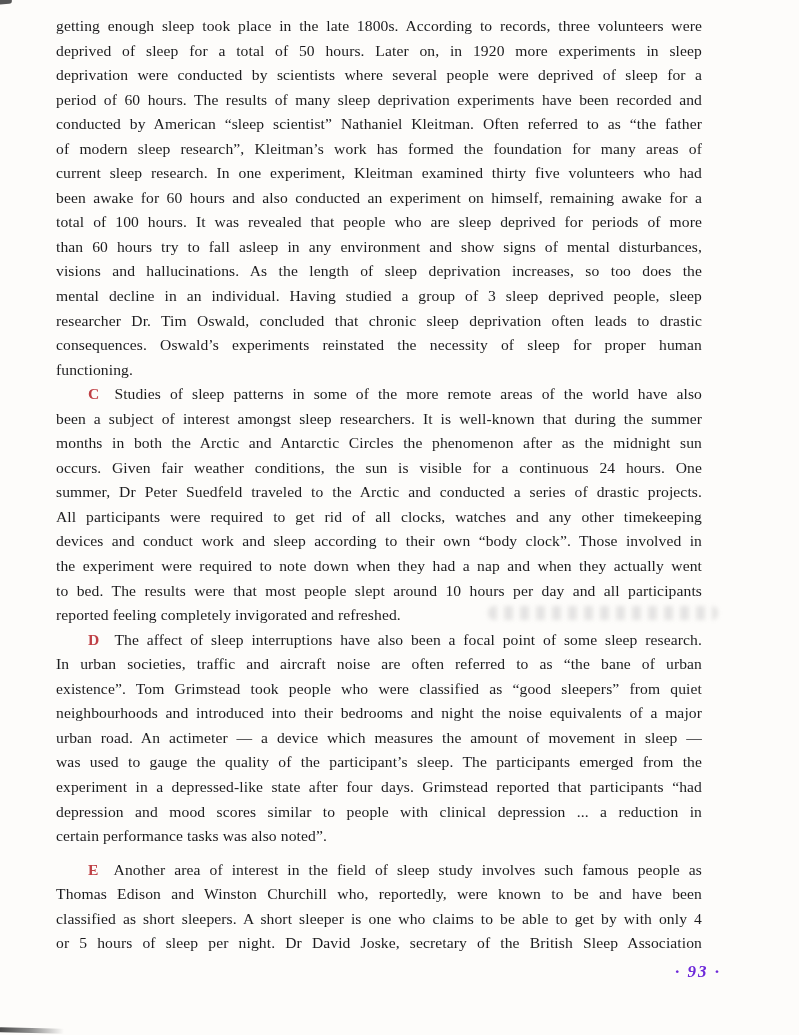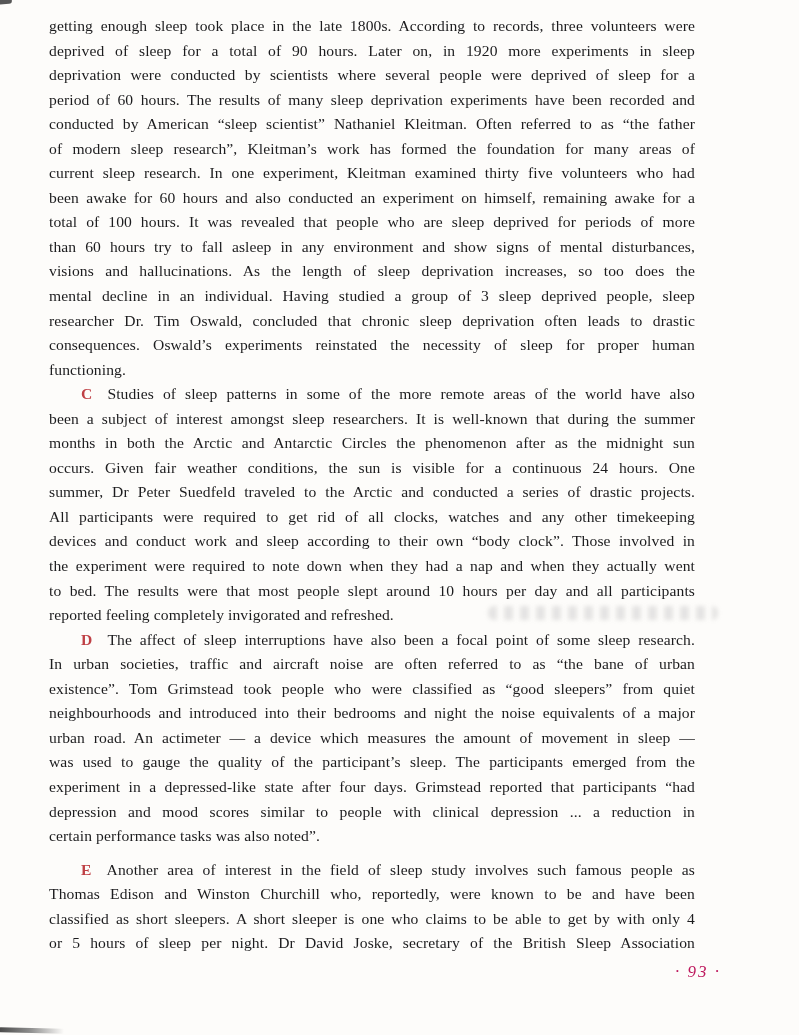--- a/index.html
+++ b/index.html
@@ -12,21 +12,21 @@
     width: 799px;
     height: 1035px;
     margin: 0 auto;
     background: #fdfcfa;
     overflow: hidden;
     font-family: "Liberation Serif", "DejaVu Serif", serif;
     color: #1c1c1e;
   }
   .text-block {
     position: absolute;
-    left: 49px;
+    left: 56px;
     top: 14px;
     width: 646px;
     font-size: 15.6px;
   }
   .paragraph { margin: 0; }
   .paragraph.extra-top { margin-top: 9px; }
   .line {
     height: 24.55px;
     line-height: 24.55px;
     overflow: hidden;
@@ -44,22 +44,23 @@
     font-weight: bold;
   }
   .page-number {
     position: absolute;
     top: 962px;
     left: 668px;
     width: 60px;
     text-align: center;
     font-size: 17px;
     font-style: italic;
-    color: #be185d;
+    color: #6d28d9;
     letter-spacing: 2px;
+    font-weight: bold;
   }
   
   .artifact-top-left {
     position: absolute;
     left: 0; top: 0;
     width: 14px; height: 6px;
     background: #3a3a3a;
     transform: rotate(-4deg) translate(-2px,-2px);
     border-radius: 0 0 3px 0;
     opacity: .85;
@@ -81,21 +82,21 @@
   }
 </style>
 </head>
 <body>
 
 <div class="page" style="background: rgb(253, 252, 250); color: rgb(28, 28, 30);">
   <div class="artifact-top-left"></div>
   <div class="text-block">
       <div class="paragraph">
         <div class="line">getting enough sleep took place in the late 1800s. According to records, three volunteers were</div>
-        <div class="line">deprived of sleep for a total of 90 hours. Later on, in 1920 more experiments in sleep</div>
+        <div class="line">deprived of sleep for a total of 50 hours. Later on, in 1920 more experiments in sleep</div>
         <div class="line">deprivation were conducted by scientists where several people were deprived of sleep for a</div>
         <div class="line">period of 60 hours. The results of many sleep deprivation experiments have been recorded and</div>
         <div class="line">conducted by American “sleep scientist” Nathaniel Kleitman. Often referred to as “the father</div>
         <div class="line">of modern sleep research”, Kleitman’s work has formed the foundation for many areas of</div>
         <div class="line">current sleep research. In one experiment, Kleitman examined thirty five volunteers who had</div>
         <div class="line">been awake for 60 hours and also conducted an experiment on himself, remaining awake for a</div>
         <div class="line">total of 100 hours. It was revealed that people who are sleep deprived for periods of more</div>
         <div class="line">than 60 hours try to fall asleep in any environment and show signs of mental disturbances,</div>
         <div class="line">visions and hallucinations. As the length of sleep deprivation increases, so too does the</div>
         <div class="line">mental decline in an individual. Having studied a group of 3 sleep deprived people, sleep</div>

